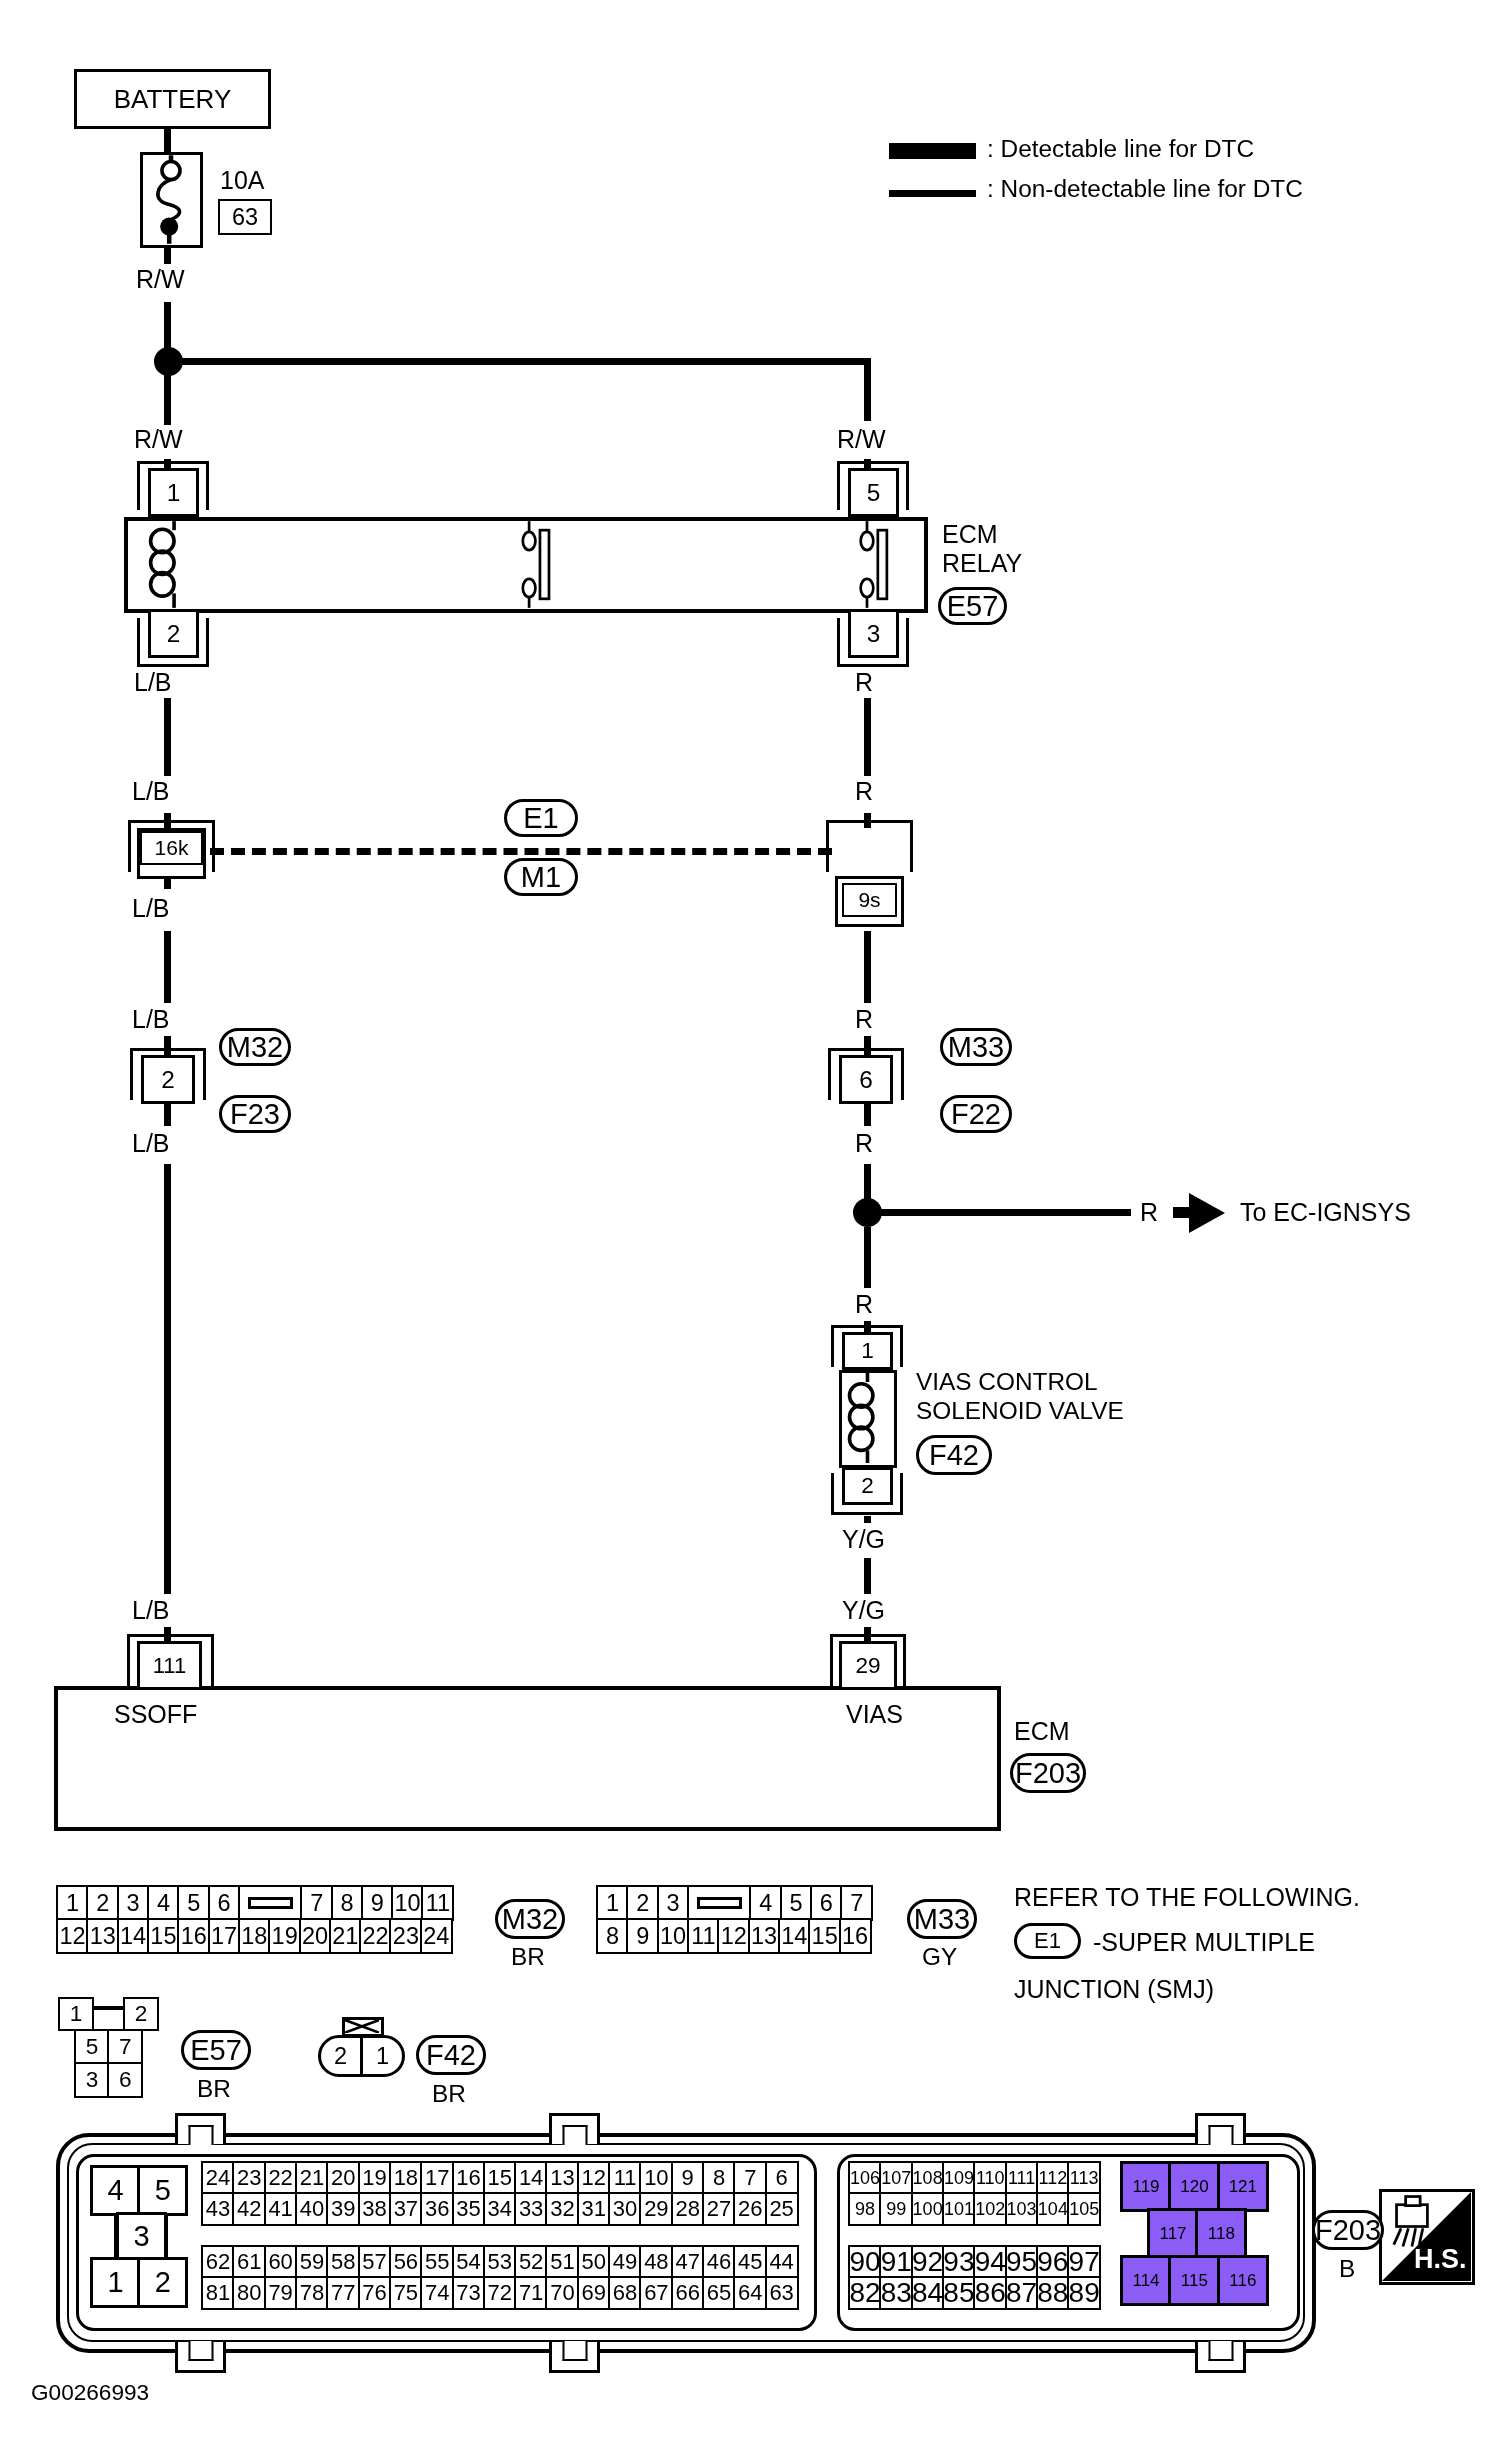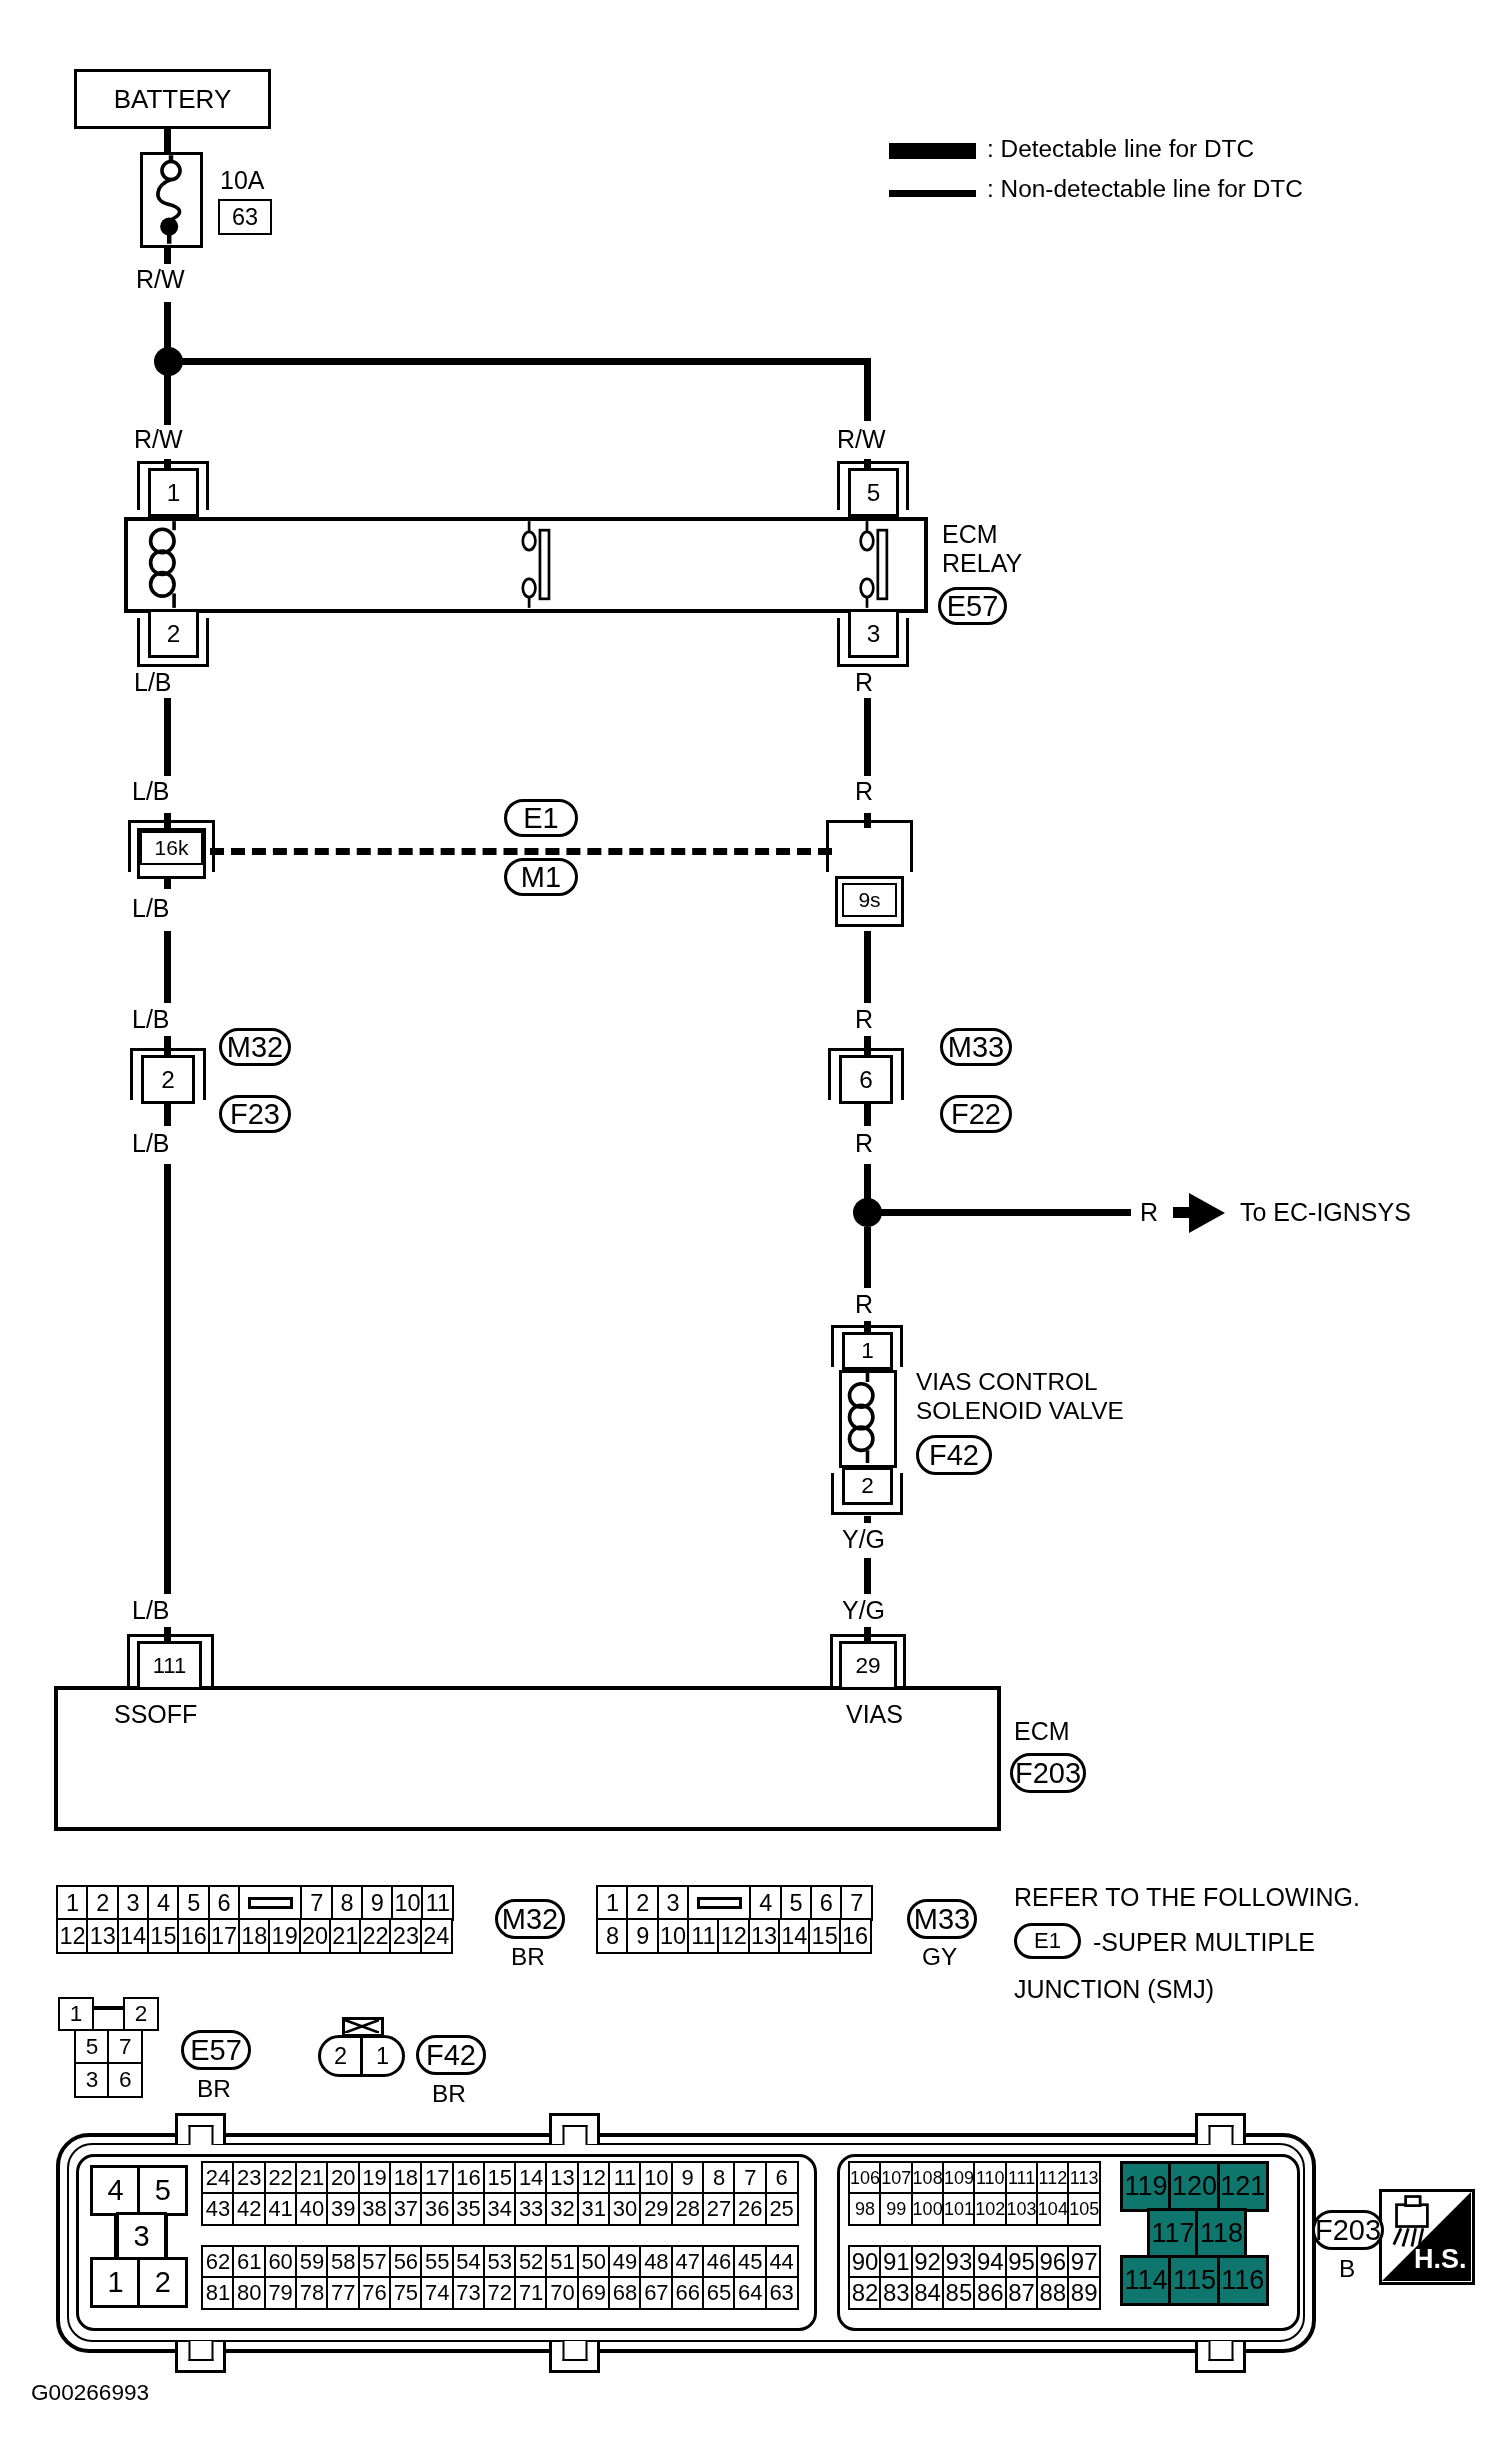--- a/index.html
+++ b/index.html
@@ -25,27 +25,27 @@
   .cpart{display:flex}
   .cpart > *+*{margin-left:-2.7px}
   .c36{width:33px;height:36px;border:2.7px solid #000;background:#fff;display:flex;align-items:center;
        justify-content:center;font-size:23.5px}
   .slot72{width:65px;height:36px;border:2.7px solid #000;background:#fff;display:flex;align-items:center;
        justify-content:center}
   .slotbar{width:45px;height:11.7px;border:3.6px solid #000;background:#fff}
   .c38{width:34px;height:34px;border:2.7px solid #000;background:#fff;display:flex;align-items:center;
        justify-content:center;font-size:22px}
   .f20 .c38{font-size:18px}
-  .f23 .c38{font-size:24px}
+  .f23 .c38{font-size:28px}
   .c56{width:51px;height:51px;border:3.6px solid #000;background:#fff;display:flex;align-items:center;
        justify-content:center;font-size:29px}
   .b4row{display:flex}
   .b4row > *+*{margin-left:-3.6px}
-  .c58{width:52px;height:51px;border:3.6px solid #000;background:#0f766e;display:flex;align-items:center;
-       justify-content:center;font-size:27px}
+  .c58{width:52px;height:51px;border:3.6px solid #000;background:#8b5cf6;display:flex;align-items:center;
+       justify-content:center;font-size:17px}
   .c40{width:36px;height:36px;border:2.7px solid #000;background:#fff;display:flex;align-items:center;
        justify-content:center;font-size:22.6px}
   .tab{position:absolute;background:#fff;border:3.6px solid #000;z-index:4}
   .tab.t{border-bottom:none}
   .tab.b{border-top:none}
   .notch{position:absolute;left:50%;transform:translateX(-50%);width:25px;height:20px;
          border:2.7px solid #000;background:#fff}
   .tab.t .notch{bottom:-0.9px;border-bottom:none}
   .tab.b .notch{top:-0.9px;border-top:none}
   .dline{position:absolute;background:#000}

